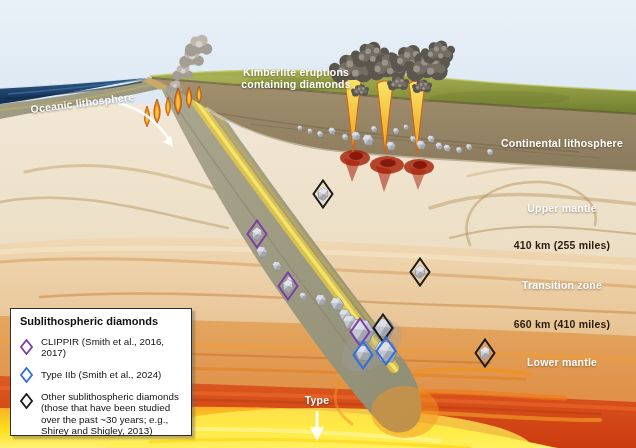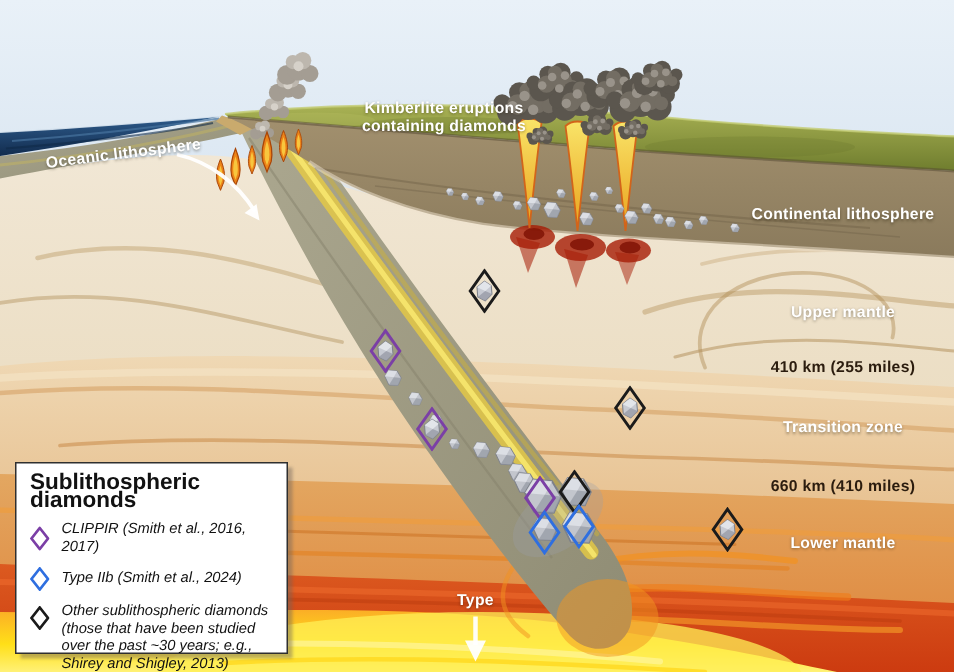--- a/index.html
+++ b/index.html
@@ -24,22 +24,22 @@
   .transition{top:280px;}
   .d660{top:319px;}
   .lower{top:357px;}
   .core-lbl{left:292px;top:395px;width:50px;text-align:center;}
   .legend{
     position:absolute;left:10px;top:308px;width:182px;height:128px;background:#fff;
     border:1px solid #2f2f2f;box-shadow:3px 3px 2px rgba(110,100,90,.45);
     padding:7px 9px;box-sizing:border-box;color:#111;
     font-size:9.8px;line-height:11.5px;
   }
-  .legend-title{font-weight:700;font-size:15px;margin-bottom:8px;}
-  .legend-row{display:flex;gap:8px;margin-bottom:8px;align-items:center;font-style:italic;}
+  .legend-title{font-weight:700;font-size:11px;margin-bottom:8px;}
+  .legend-row{display:flex;gap:8px;margin-bottom:8px;align-items:center;}
   .legend-row.top{align-items:flex-start;}
   .legend-row.top .legend-icon{margin-top:2px;}
   .legend-icon{flex:0 0 13px;width:13px;height:16px;}
   .legend-label{white-space:pre-line;}
 </style>
 </head>
 <body>
 
 <div id="canvas">
 

